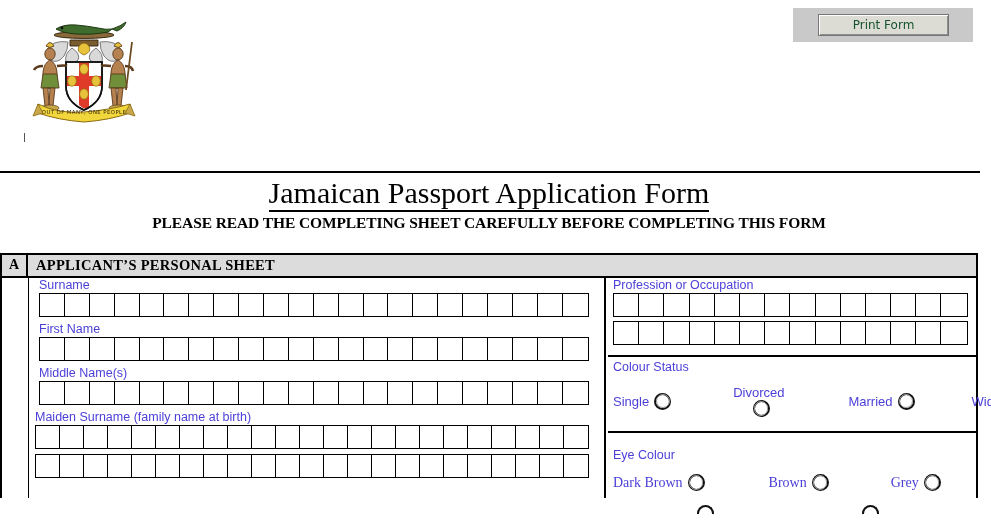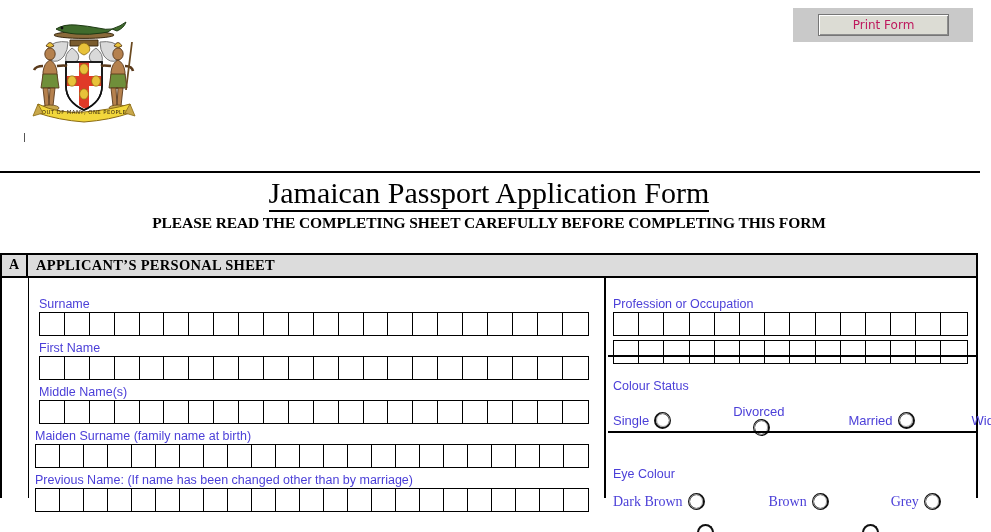--- a/index.html
+++ b/index.html
@@ -16,21 +16,21 @@
   .tick{position:absolute;left:24px;top:133px;width:1px;height:9px;background:#555;}
 
   .print-bar{
     position:absolute;left:793px;top:8px;width:180px;height:34px;
     background:#c9c9c9;
   }
   .print-btn{
     position:absolute;left:25px;top:6px;width:131px;height:22px;
     background:#dcdcd4;border:1px solid #767676;
     box-shadow:inset 1px 1px 0 #ffffff, inset -1px -1px 0 #8e8e8e;
-    font-family:"DejaVu Sans",sans-serif;font-size:12px;color:#be185d;
+    font-family:"DejaVu Sans",sans-serif;font-size:12px;color:#14532d;
     line-height:20px;cursor:pointer;padding:0;
   }
 
   .hrule{position:absolute;left:0;top:171px;width:980px;height:2px;background:#000;}
 
   
   .title{
     position:absolute;left:0;top:176px;width:978px;text-align:center;
     font-family:"Liberation Serif",serif;font-size:30px;color:#000;
   }
@@ -62,21 +62,21 @@
     color:#000;letter-spacing:.3px;
   }
 
   .vdiv{position:absolute;left:602px;top:21px;width:2px;bottom:0;background:#000;}
   .ldiv{position:absolute;left:26px;top:21px;width:1px;bottom:0;background:#000;}
 
   
   .colL{position:absolute;left:28px;top:21px;width:572px;bottom:0;}
   .colR{position:absolute;left:606px;top:21px;width:368px;bottom:0;}
 
-  .fld{position:absolute;left:0;margin-top:19px;}
+  .fld{position:absolute;left:0;}
   .lbl{
     font-family:"Liberation Sans",sans-serif;font-size:12.5px;
     color:#4b3fd8;white-space:nowrap;line-height:15px;
   }
 
   .boxrow{display:flex;border:1.6px solid #000;box-sizing:content-box;height:22px;}
   .boxrow i{
     display:block;height:22px;border-right:1.6px solid #000;
     box-sizing:border-box;background:#fff;
   }
@@ -287,21 +287,20 @@
             <i style="width: 23.9913px;"></i>
             <i style="width: 23.9913px;"></i>
             <i style="width: 23.9913px;"></i>
             <i style="width: 23.9913px;"></i>
             <i style="width: 23.9913px;"></i>
             <i style="width: 23.9913px;"></i>
             <i style="width: 23.9913px;"></i>
           </div>
         </div>
         <div class="fld" style="top: 178px; left: 5px;">
-          <div class="lbl">Previous Name:  (If name has been changed other than by marriage)</div>
           <div class="boxrow">
             <i style="width: 23.9913px;"></i>
             <i style="width: 23.9913px;"></i>
             <i style="width: 23.9913px;"></i>
             <i style="width: 23.9913px;"></i>
             <i style="width: 23.9913px;"></i>
             <i style="width: 23.9913px;"></i>
             <i style="width: 23.9913px;"></i>
             <i style="width: 23.9913px;"></i>
             <i style="width: 23.9913px;"></i>

